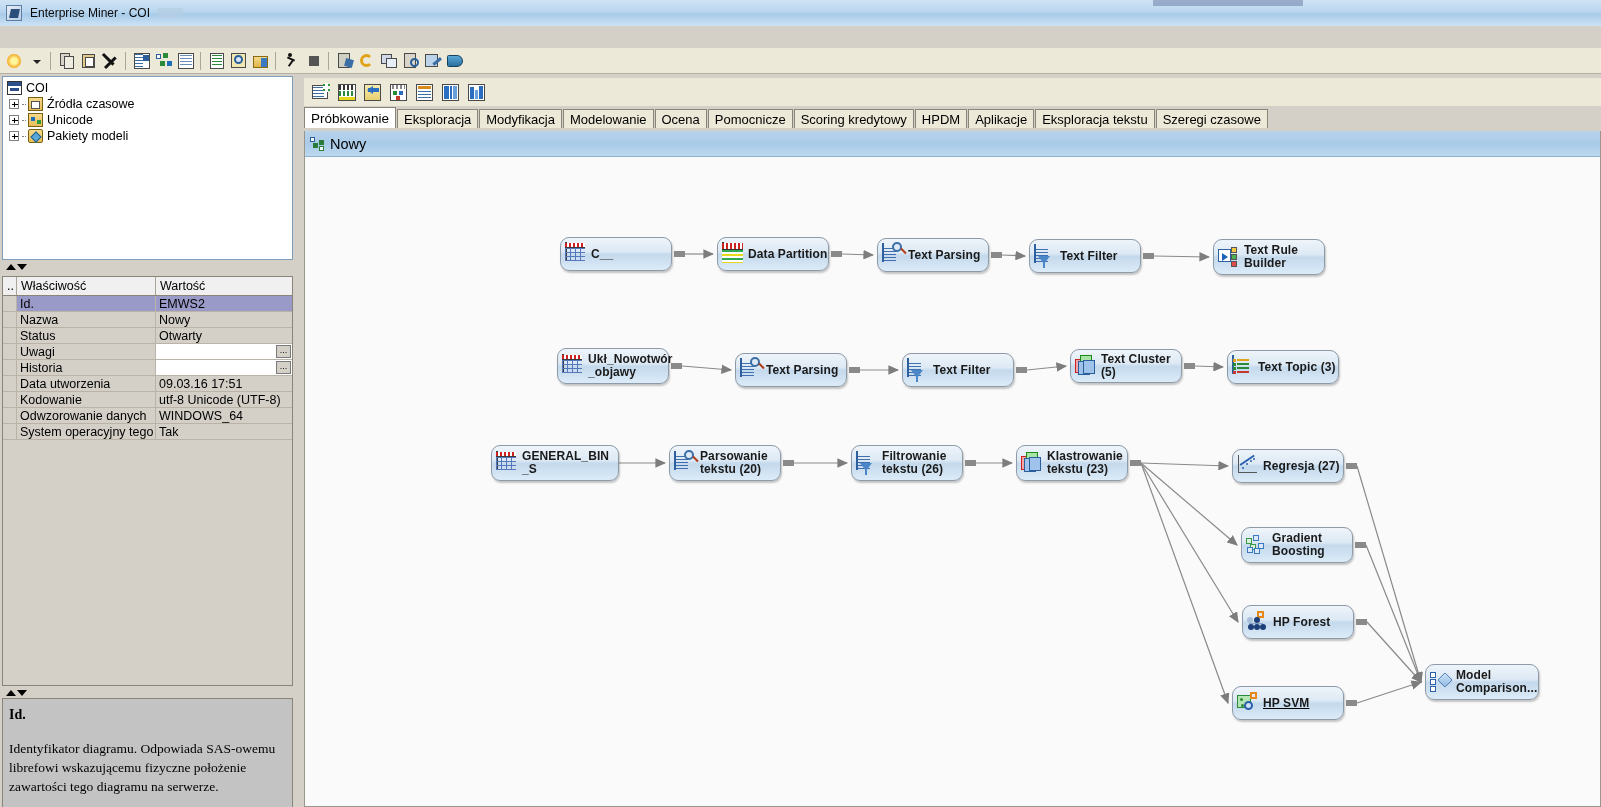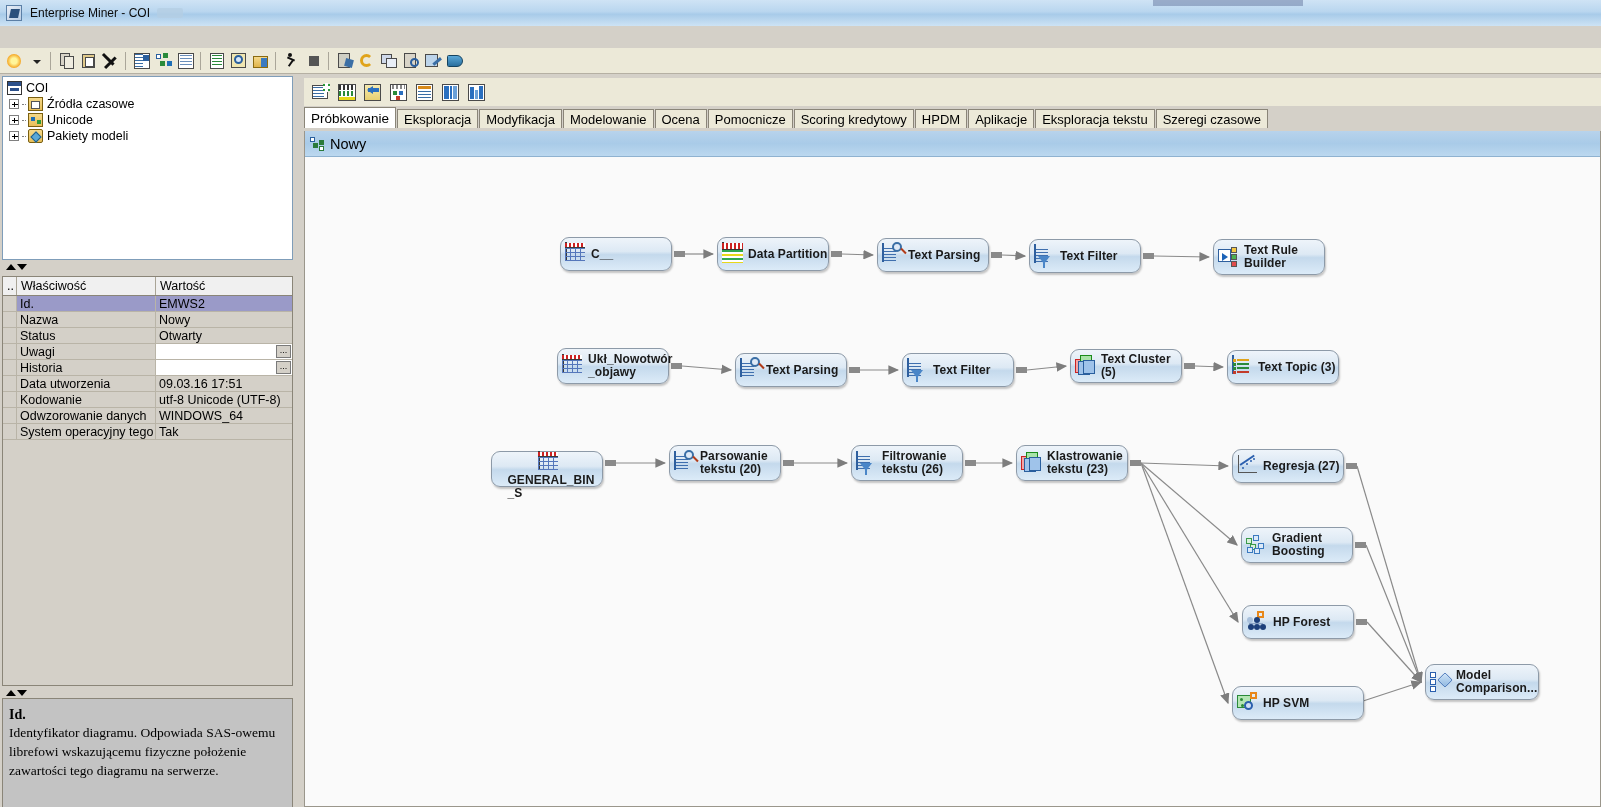--- a/index.html
+++ b/index.html
@@ -106,21 +106,21 @@
   .ellip-btn {
     width: 15px; height: 13px; border: 1px solid #7a7a7a; background: #d4d0c8;
     font-size: 9px; line-height: 9px; text-align: center; color: #000;
   }
 
   .desc-box {
     position: absolute; left: 2px; top: 624px; width: 291px; height: 181px;
     background: #c3c3c3; border: 1px solid #8a8578; padding: 8px 6px 0 6px; overflow: hidden;
   }
   .desc-title { font-family: "Liberation Serif", serif; font-weight: bold; font-size: 14px; color: #000; }
-  .desc-body { font-family: "Liberation Serif", serif; font-size: 13.5px; color: #000; line-height: 19px; }
+  .desc-body { font-family: "Liberation Serif", serif; font-size: 13.5px; color: #000; line-height: 19px; margin-top: 16px; }
 
   
   .rightpanel { position: absolute; left: 300px; top: 74px; width: 1301px; height: 733px; background: #d4d0c8; }
 
   .node-toolbar {
     position: absolute; left: 4px; top: 4px; right: 0; height: 28px;
     background: #ece9d8; display: flex; align-items: center; padding-left: 6px; gap: 4px;
   }
   .ntbtn { width: 22px; height: 21px; position: relative; cursor: default; }
 
@@ -632,21 +632,21 @@
               <span class="nlabel">Text Filter</span>
             </div>
             <div class="node" style="left: 765px; top: 192px; width: 112px; height: 34px;">
               <span class="nicon"><span class="ic-cluster"><span class="pg p1"></span><span class="pg p2"></span><span class="pg p3"></span><span class="pg p4"></span></span></span>
               <span class="nlabel">Text Cluster (5)</span>
             </div>
             <div class="node" style="left: 922px; top: 193px; width: 112px; height: 34px;">
               <span class="nicon"><span class="ic-topic"><span class="sq q1"></span><span class="bar b1"></span><span class="sq q2"></span><span class="bar b2"></span><span class="sq q3"></span><span class="bar b3"></span><span class="sq q4"></span><span class="bar b4"></span></span></span>
               <span class="nlabel">Text Topic (3)</span>
             </div>
-            <div class="node" style="left: 186px; top: 294px; width: 112px; height: 36px; flex-direction: column;">
+            <div class="node" style="left: 186px; top: 288px; width: 128px; height: 36px;">
               <span class="nicon"><span class="ic-table"></span></span>
               <span class="nlabel">GENERAL_BIN
 _S</span>
             </div>
             <div class="node" style="left: 364px; top: 288px; width: 112px; height: 36px;">
               <span class="nicon"><span class="ic-doc"><span class="lines"></span></span><span class="ic-mag">
                   <span class="gls"></span>
                   <span class="hdl"></span>
                 </span></span>
               <span class="nlabel">Parsowanie
@@ -671,21 +671,21 @@
             </div>
             <div class="node" style="left: 936px; top: 370px; width: 112px; height: 36px;">
               <span class="nicon"><span class="ic-gb"><span class="bx gr" style="left:0;top:4px;"></span><span class="bx" style="left:7px;top:1px;"></span><span class="bx gr" style="left:4px;top:10px;"></span><span class="bx" style="left:12px;top:9px;"></span><span class="bx" style="left:8px;top:14px;"></span><span class="bx" style="left:1px;top:13px;"></span></span></span>
               <span class="nlabel">Gradient
 Boosting</span>
             </div>
             <div class="node" style="left: 937px; top: 448px; width: 112px; height: 34px;">
               <span class="nicon"><span class="ic-forest"><span class="sq" style="left:10px;top:0;"></span><span class="nd" style="left:7px;top:6px;"></span><span class="ln" style="left:2px;top:12px;width:14px;height:1px;"></span><span class="nd" style="left:1px;top:13px;"></span><span class="nd" style="left:7px;top:13px;"></span><span class="nd" style="left:13px;top:13px;"></span><span class="nd" style="left:0;top:6px;background:#a8c0dc;"></span></span></span>
               <span class="nlabel">HP Forest</span>
             </div>
-            <div class="node" style="left: 927px; top: 529px; width: 132px; height: 34px;">
+            <div class="node" style="left: 927px; top: 529px; width: 112px; height: 34px; text-decoration: underline;">
               <span class="nicon"><span class="ic-svm"><span class="pl"></span><span class="dot" style="left:3px;top:6px;"></span><span class="dot" style="left:8px;top:10px;"></span><span class="dot" style="left:4px;top:12px;"></span><span class="circ"></span><span class="sq"></span></span></span>
               <span class="nlabel">HP SVM</span>
             </div>
             <div class="node" style="left: 1120px; top: 507px; width: 114px; height: 36px;">
               <span class="nicon"><span class="ic-cmp"><span class="pt t1"></span><span class="pt t2"></span><span class="pt t3"></span><span class="dia"></span></span></span>
               <span class="nlabel">Model
 Comparison...</span>
             </div>
           </div>
       </div>

